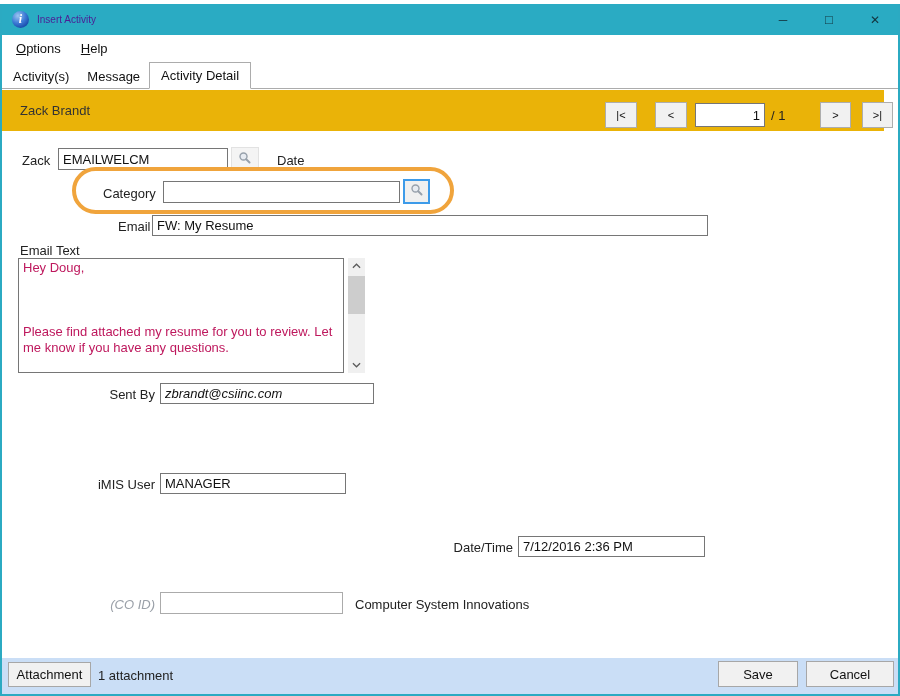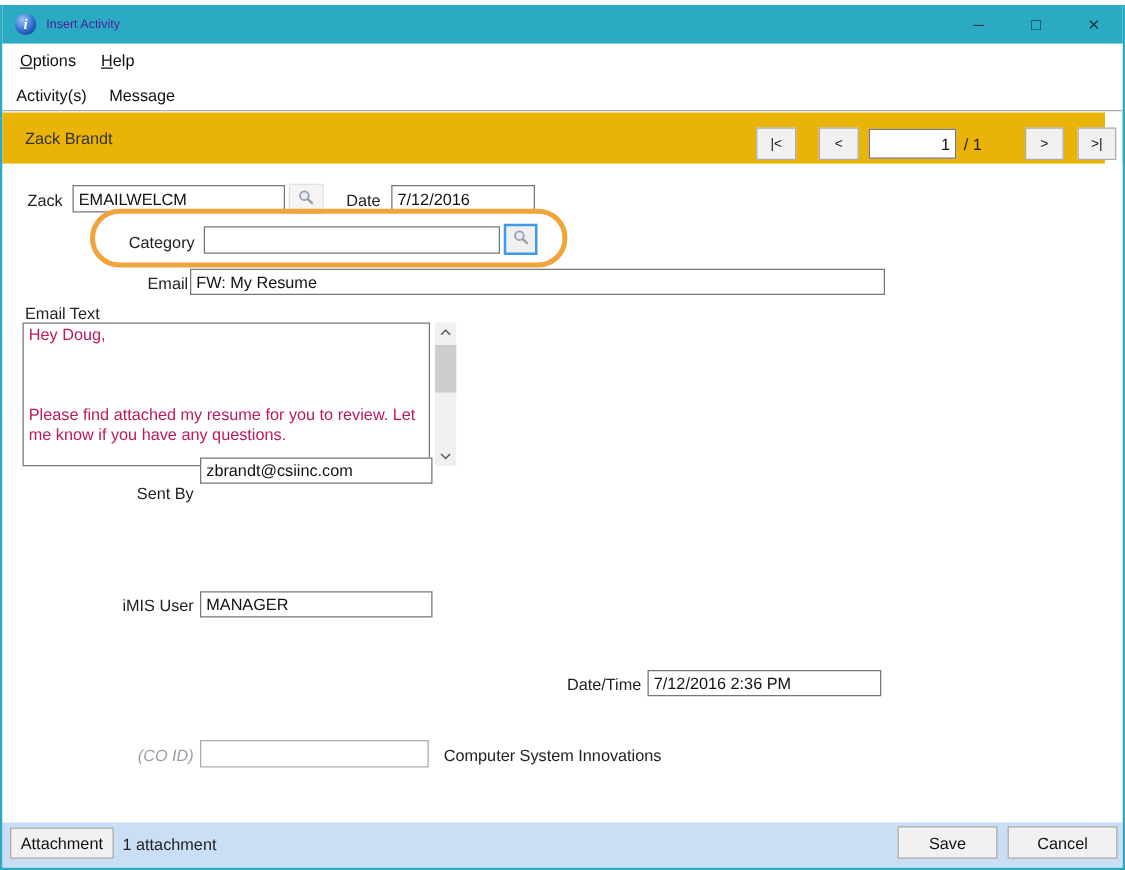--- a/index.html
+++ b/index.html
@@ -88,20 +88,21 @@
   </div>
 
   <div class="menubar">
     <span class="menu-item">Options</span>
     <span class="menu-item">Help</span>
   </div>
 
   <div class="tabstrip">
     <span class="tab">Activity(s)</span>
     <span class="tab">Message</span>
+    <span class="tab active">Activity Detail</span>
   </div>
 
   <div class="header">
     <span class="record-name">Zack Brandt</span>
   </div>
   <button class="btn nav-btn abs" style="left:605px; top:102px; width:32px; height:26px;">|&lt;</button>
   <button class="btn nav-btn abs" style="left:655px; top:102px; width:32px; height:26px;">&lt;</button>
   <input class="ipt" style="left: 695px; top: 103px; width: 70px; height: 24px; text-align: right;" value="1">
   <span class="lbl" style="left:771px; top:108px;">/ 1</span>
   <button class="btn nav-btn abs" style="left:820px; top:102px; width:31px; height:26px;">&gt;</button>
@@ -113,21 +114,20 @@
   <input class="ipt" style="left: 58px; top: 148px; width: 170px; height: 22px;" value="EMAILWELCM">
   <button class="btn search-btn abs" style="left:231px; top:147px; width:28px; height:24px;">
     <span>
       <svg width="14" height="14" viewBox="0 0 16 16">
         <circle cx="6.3" cy="6.3" r="4" fill="#e7ebf1" stroke="#97a0ab" stroke-width="1.6"></circle>
         <line x1="9.4" y1="9.4" x2="13.2" y2="13.2" stroke="#97a0ab" stroke-width="2.2" stroke-linecap="round"></line>
       </svg>
     </span>
   </button>
   <span class="lbl" style="left:277px; top:153px;">Date</span>
-  <input class="ipt" style="left: 313px; top: 148px; width: 115px; height: 22px;" value="7/12/2016">
 
   <span class="lbl" style="left:103px; top:186px;">Category</span>
   <input class="ipt" style="left: 163px; top: 181px; width: 237px; height: 22px;" value="">
   <button class="btn search-btn focused abs" style="left:403px; top:179px; width:27px; height:25px;">
     <span>
       <svg width="14" height="14" viewBox="0 0 16 16">
         <circle cx="6.3" cy="6.3" r="4" fill="#e7ebf1" stroke="#97a0ab" stroke-width="1.6"></circle>
         <line x1="9.4" y1="9.4" x2="13.2" y2="13.2" stroke="#97a0ab" stroke-width="2.2" stroke-linecap="round"></line>
       </svg>
     </span>
@@ -153,21 +153,21 @@
       <div class="sb-thumb"></div>
     </div>
     <div class="sb-arrow">
       <svg width="9" height="6" viewBox="0 0 10 6">
           <polyline points="1,1 5,5 9,1" fill="none" stroke="#5b5b5b" stroke-width="1.4"></polyline>
         </svg>
     </div>
   </div>
 
   <span class="lbl r" style="left:60px; top:387px; width:95px;">Sent By</span>
-  <input class="ipt" style="left: 160px; top: 366px; width: 186px; height: 21px;" value="zbrandt@csiinc.com">
+  <input class="ipt" style="left: 160px; top: 383px; width: 214px; height: 21px; font-style: italic;" value="zbrandt@csiinc.com">
 
   <span class="lbl r" style="left:60px; top:477px; width:95px;">iMIS User</span>
   <input class="ipt" style="left: 160px; top: 473px; width: 186px; height: 21px;" value="MANAGER">
 
   <span class="lbl r" style="left:430px; top:540px; width:83px;">Date/Time</span>
   <input class="ipt" style="left: 518px; top: 536px; width: 187px; height: 21px;" value="7/12/2016 2:36 PM">
 
   <span class="lbl r co-label" style="left:60px; top:597px; width:95px;">(CO ID)</span>
   <input class="ipt co-input" style="left: 160px; top: 592px; width: 183px; height: 22px;" value="">
   <span class="lbl" style="left:355px; top:597px;">Computer System Innovations</span>

